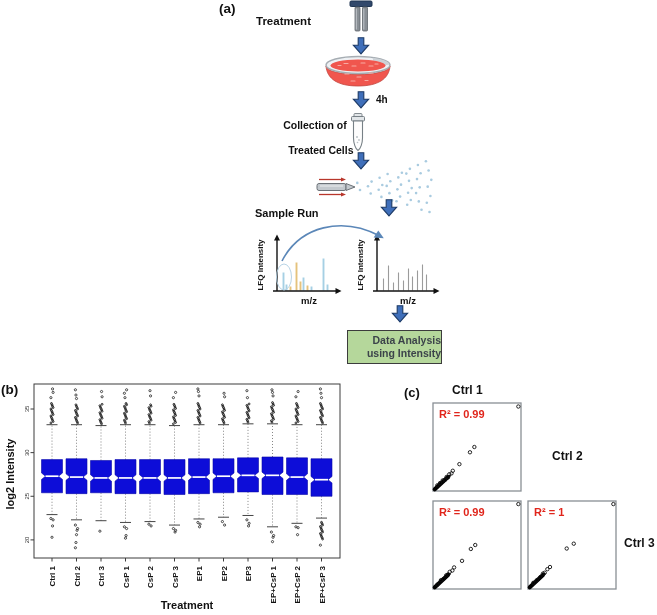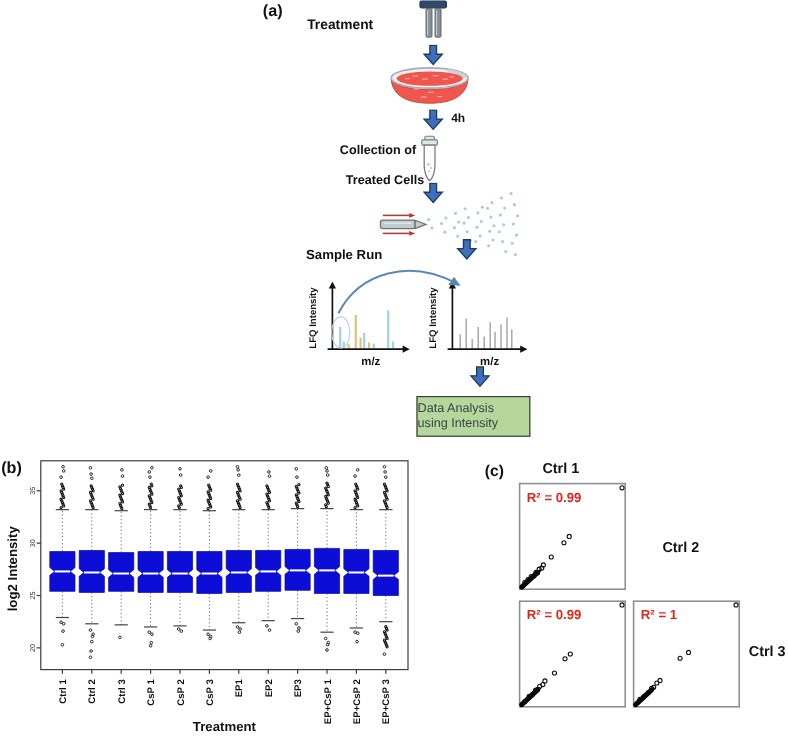--- a/index.html
+++ b/index.html
@@ -1,22 +1,22 @@
 <!DOCTYPE html>
 <html><head>
 <meta charset="utf-8">
 <style>
   html,body{margin:0;padding:0;background:#fff;}
   #fig{position:relative;width:657px;height:615px;background:#ffffff;overflow:hidden;
        font-family:"Liberation Sans",sans-serif;}
   .lbl{position:absolute;font-weight:bold;color:#111;white-space:pre;}
   .abs{position:absolute;}
   #analysis-box{position:absolute;left:347px;top:330px;width:93px;height:29px;
-       background:#b5d79b;border:1.7px solid #3c3c3c;text-align:left;
-       font-weight:normal;font-size:10.5px;line-height:1.25;color:#3c434a;padding-top:3px;}
+       background:#b5d79b;border:1.7px solid #3c3c3c;text-align:right;
+       font-weight:bold;font-size:10.5px;line-height:1.25;color:#3c434a;padding-top:3px;}
 </style>
 </head>
 <body>
 
 <div id="fig">
 
   <div class="lbl" style="left:219px;top:1px;font-size:13.5px;">(a)</div>
 
   <svg class="abs" style="left:347px;top:0px;" width="28" height="38" viewBox="0 0 28 38">
     <rect x="3" y="1" width="22" height="5.5" rx="1.2" fill="#31486b" stroke="#1f3552" stroke-width="1"></rect>

